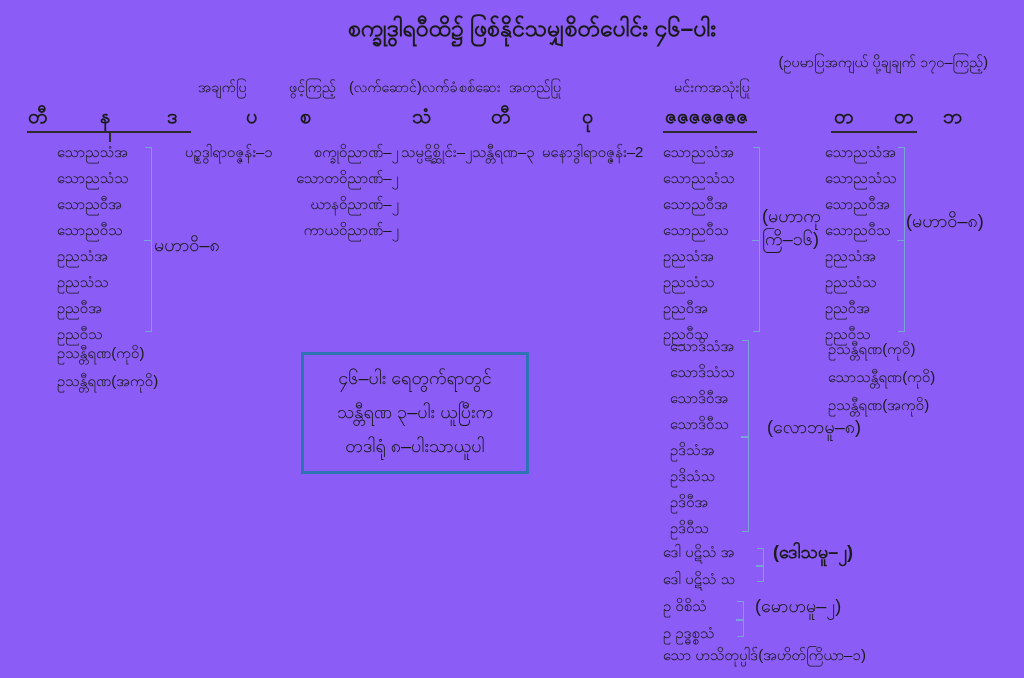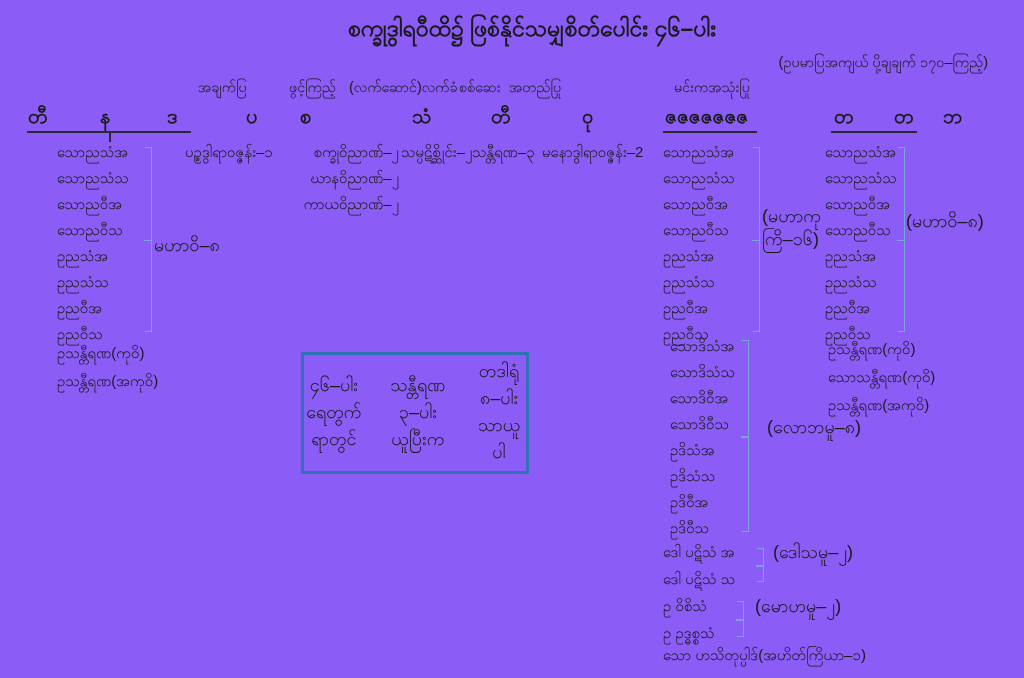--- a/index.html
+++ b/index.html
@@ -32,22 +32,22 @@
     position:absolute;width:7px;
     border-top:1.6px solid var(--br);
     border-right:1.6px solid var(--br);
     border-bottom:1.6px solid var(--br);
   }
   .bracket i{position:absolute;right:0;top:50%;width:7px;height:1.6px;background:var(--br);}
   .blabel{font-size:18px;}
   .notebox{
     position:absolute;left:301px;top:352px;width:228px;height:122px;
     border:3px solid var(--box);
-    display:flex;flex-direction:row;align-items:center;justify-content:center;
-    gap:24px;font-size:18px;text-align:center;
+    display:flex;flex-direction:column;align-items:center;justify-content:center;
+    gap:7px;font-size:18px;text-align:center;
   }
 </style>
 </head>
 <body>
 
 <div id="canvas">
 
   <div class="abs title">စက္ခုဒွါရဝီထိ၌ ဖြစ်နိုင်သမျှစိတ်ပေါင်း ၄၆–ပါး</div>
   <div class="abs subtitle">(ဥပမာပြအကျယ် ပို့ချချက် ၁၇၀–ကြည့်)</div>
 
@@ -102,20 +102,21 @@
 
   <div>
     <div class="cell" style="left:185px;top:140px;">ပဉ္စဒွါရာဝဇ္ဇန်း–၁</div>
     <div class="cell" style="left:401px;top:140px;">သမ္ပဋိစ္ဆိုင်း–၂</div>
     <div class="cell" style="left:472px;top:140px;">သန္တီရဏ–၃</div>
     <div class="cell" style="left:542px;top:140px;">မနောဒွါရာဝဇ္ဇန်း–2</div>
   </div>
 
   <div class="stack rh26 ralign" style="left:287px;top:140px;width:112px;">
     <div>စက္ခုဝိညာဏ်–၂</div>
+    <div>သောတဝိညာဏ်–၂</div>
     <div>ဃာနဝိညာဏ်–၂</div>
     <div>ကာယဝိညာဏ်–၂</div>
   </div>
 
   <div>
     <div class="stack rh26" style="left:663px;top:140px;">
       <div>သောညသံအ</div>
       <div>သောညသံသ</div>
       <div>သောညဝီအ</div>
       <div>သောညဝီသ</div>
@@ -145,21 +146,21 @@
     <div class="bracket" style="left:742px;top:340px;height:192px;">
         <i></i>
       </div>
     <div class="cell blabel" style="left:751px;top:415px;margin-left:16px;">(လောဘမူ–၈)</div>
 
     <div class="cell" style="left:663px;top:540px;">ဒေါ ပဋိသံ အ</div>
     <div class="cell" style="left:663px;top:567px;">ဒေါ ပဋိသံ သ</div>
     <div class="bracket" style="left:757px;top:548px;height:34px;">
         <i></i>
       </div>
-    <div class="cell blabel" style="left:773px;top:540px;">(ဒေါသမူ–၂)</div>
+    <div class="cell blabel" style="left:773px;top:540px;font-weight:bold;">(ဒေါသမူ–၂)</div>
 
     <div class="cell" style="left:663px;top:594px;">ဥ ဝိစိသံ</div>
     <div class="cell" style="left:663px;top:621px;">ဥ ဥဒ္ဓစ္စသံ</div>
     <div class="bracket" style="left:737px;top:601px;height:36px;">
         <i></i>
       </div>
     <div class="cell blabel" style="left:755px;top:594px;">(မောဟမူ–၂)</div>
 
     <div class="cell" style="left:663px;top:643px;">သော ဟသိတုပ္ပါဒ်(အဟိတ်ကြိယာ–၁)</div>
   </div>

